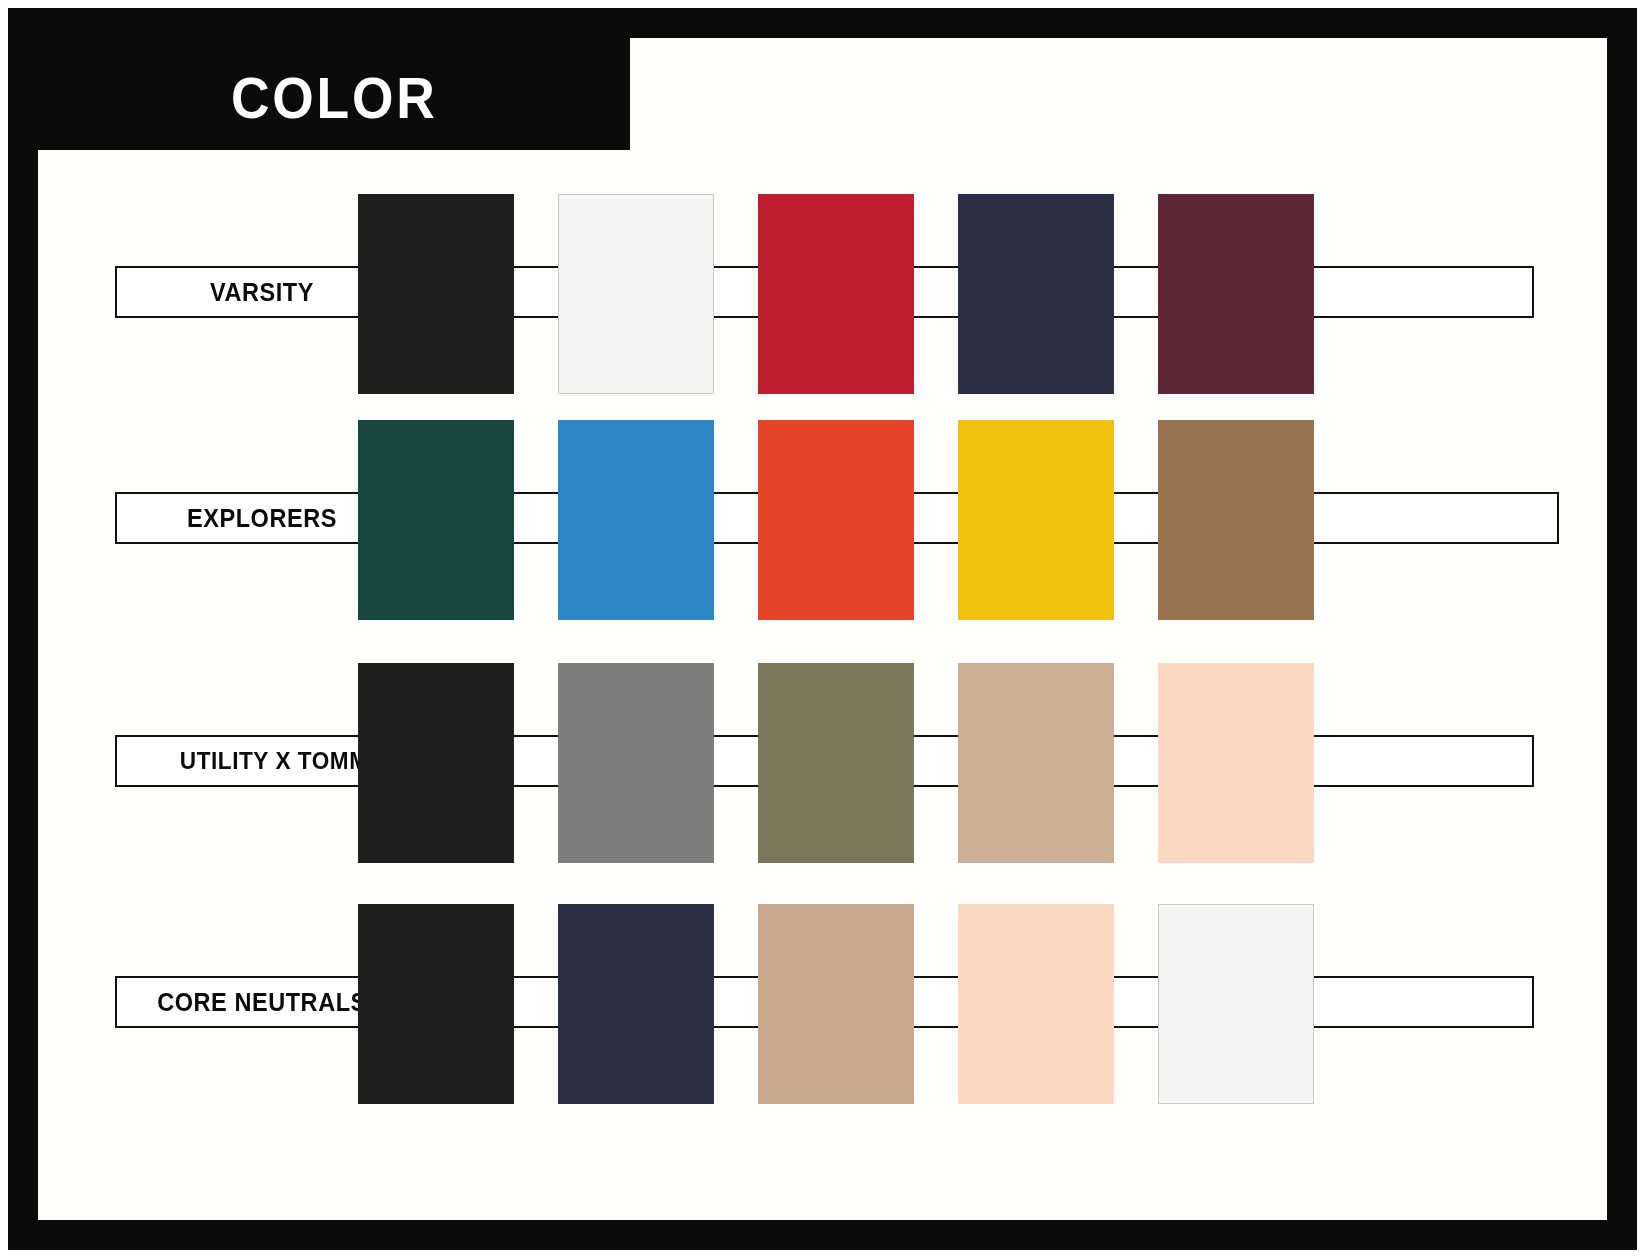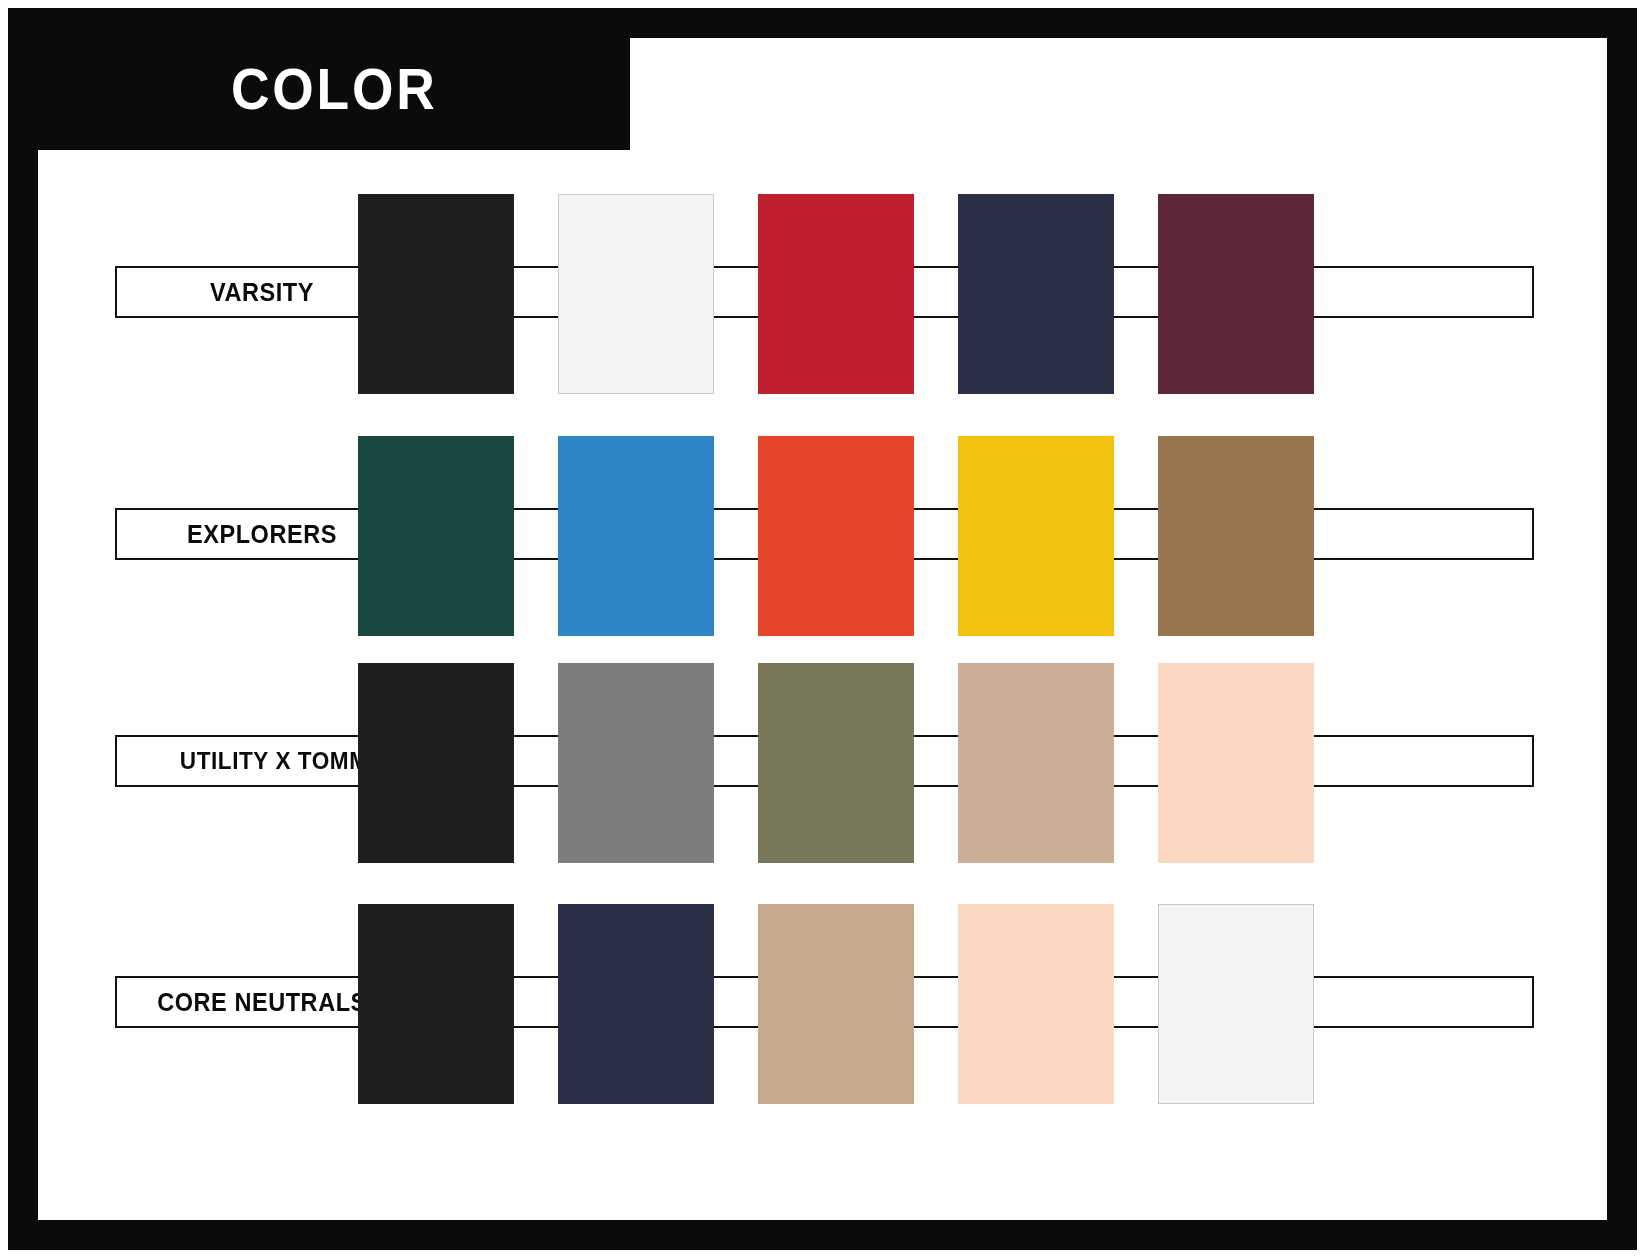--- a/index.html
+++ b/index.html
@@ -35,24 +35,24 @@
 
   
   #header-tab {
     position: absolute;
     left: 0px;
     top: 0px;
     width: 592px;
     height: 112px;
     background: #0b0b0b;
     display: flex;
-    align-items: center;
+    align-items: flex-end;
     justify-content: center;
     box-sizing: border-box;
-    padding-bottom: 10px;
+    padding-bottom: 23px;
   }
   #header-title {
     color: #ffffff;
     font-size: 58px;
     font-weight: 700;
     letter-spacing: 3px;
     line-height: 1;
     transform: scaleX(0.92);
     font-family: "Liberation Sans", sans-serif;
   }
@@ -132,21 +132,21 @@
             <div class="row-label">VARSITY</div>
           </div>
           <div class="swatch-strip">
             <div class="swatch" title="#1f1f1f" style="left: 320px; background: rgb(31, 31, 31);"></div>
             <div class="swatch bordered" title="#f4f4f4" style="left: 520px; background: rgb(244, 244, 244);"></div>
             <div class="swatch" title="#be1e2d" style="left: 720px; background: rgb(190, 30, 45);"></div>
             <div class="swatch" title="#2a2f45" style="left: 920px; background: rgb(42, 47, 69);"></div>
             <div class="swatch" title="#5e2738" style="left: 1120px; background: rgb(94, 39, 56);"></div>
           </div>
         </div>
-        <div class="palette-row" style="top: 398px;">
+        <div class="palette-row" style="top: 382px; padding-left: 25px;">
           <div class="row-bar">
             <div class="row-label">EXPLORERS</div>
           </div>
           <div class="swatch-strip">
             <div class="swatch" title="#17473f" style="left: 320px; background: rgb(23, 71, 63);"></div>
             <div class="swatch" title="#2e86c6" style="left: 520px; background: rgb(46, 134, 198);"></div>
             <div class="swatch" title="#e7452a" style="left: 720px; background: rgb(231, 69, 42);"></div>
             <div class="swatch" title="#f2c211" style="left: 920px; background: rgb(242, 194, 17);"></div>
             <div class="swatch" title="#98744f" style="left: 1120px; background: rgb(152, 116, 79);"></div>
           </div>

